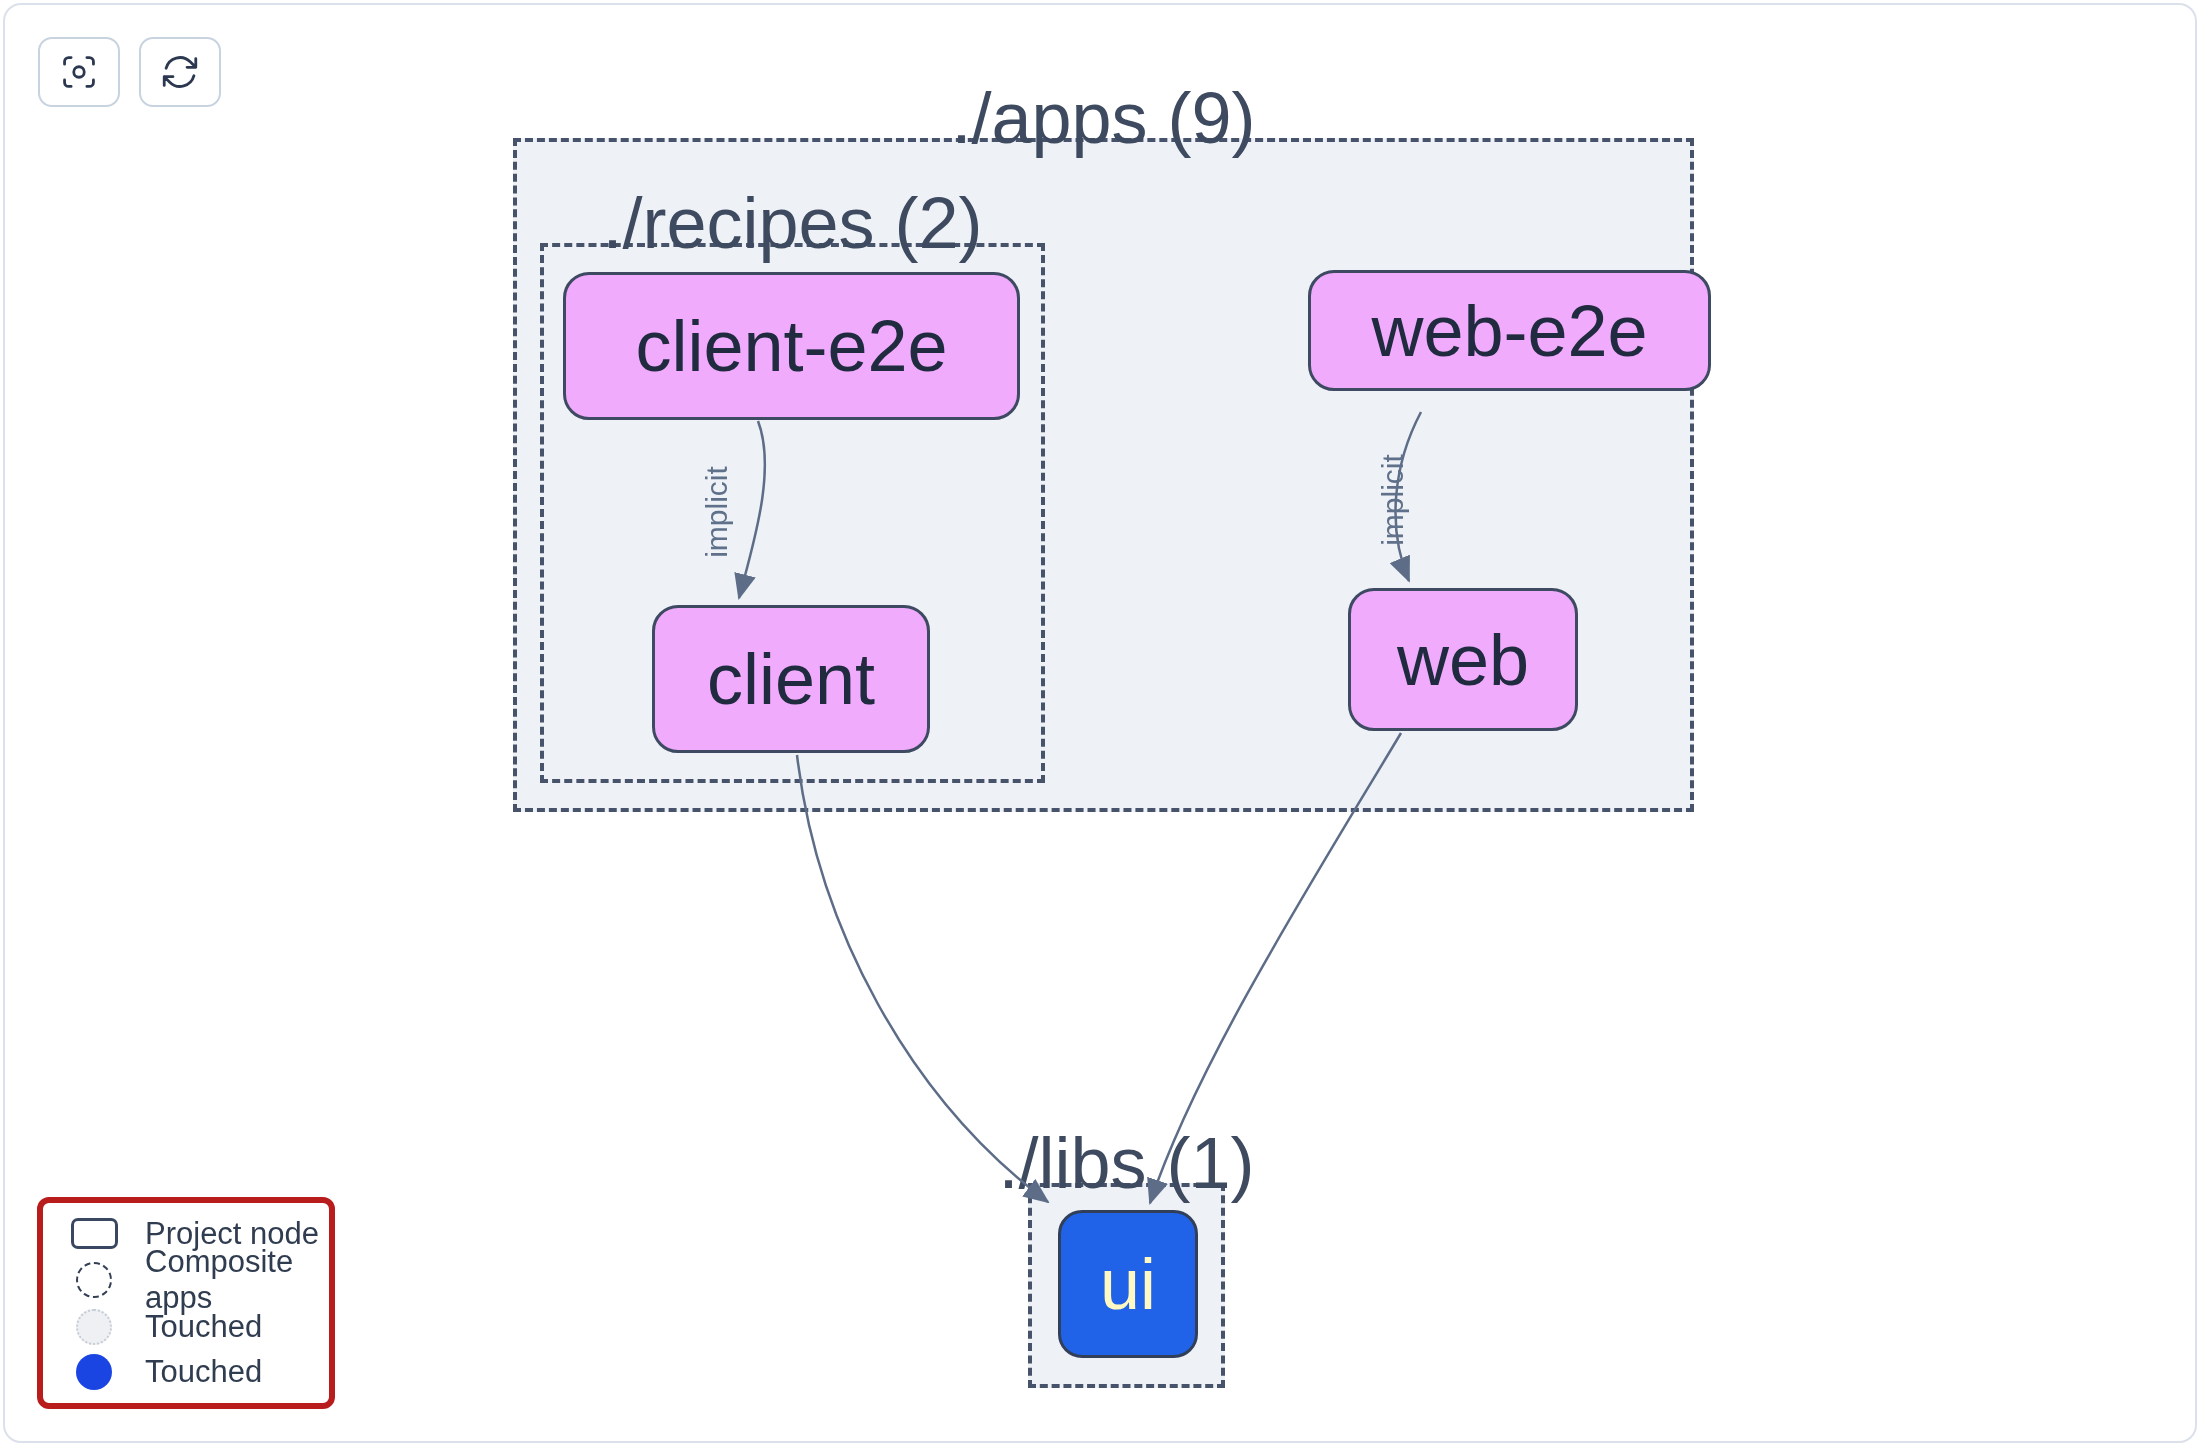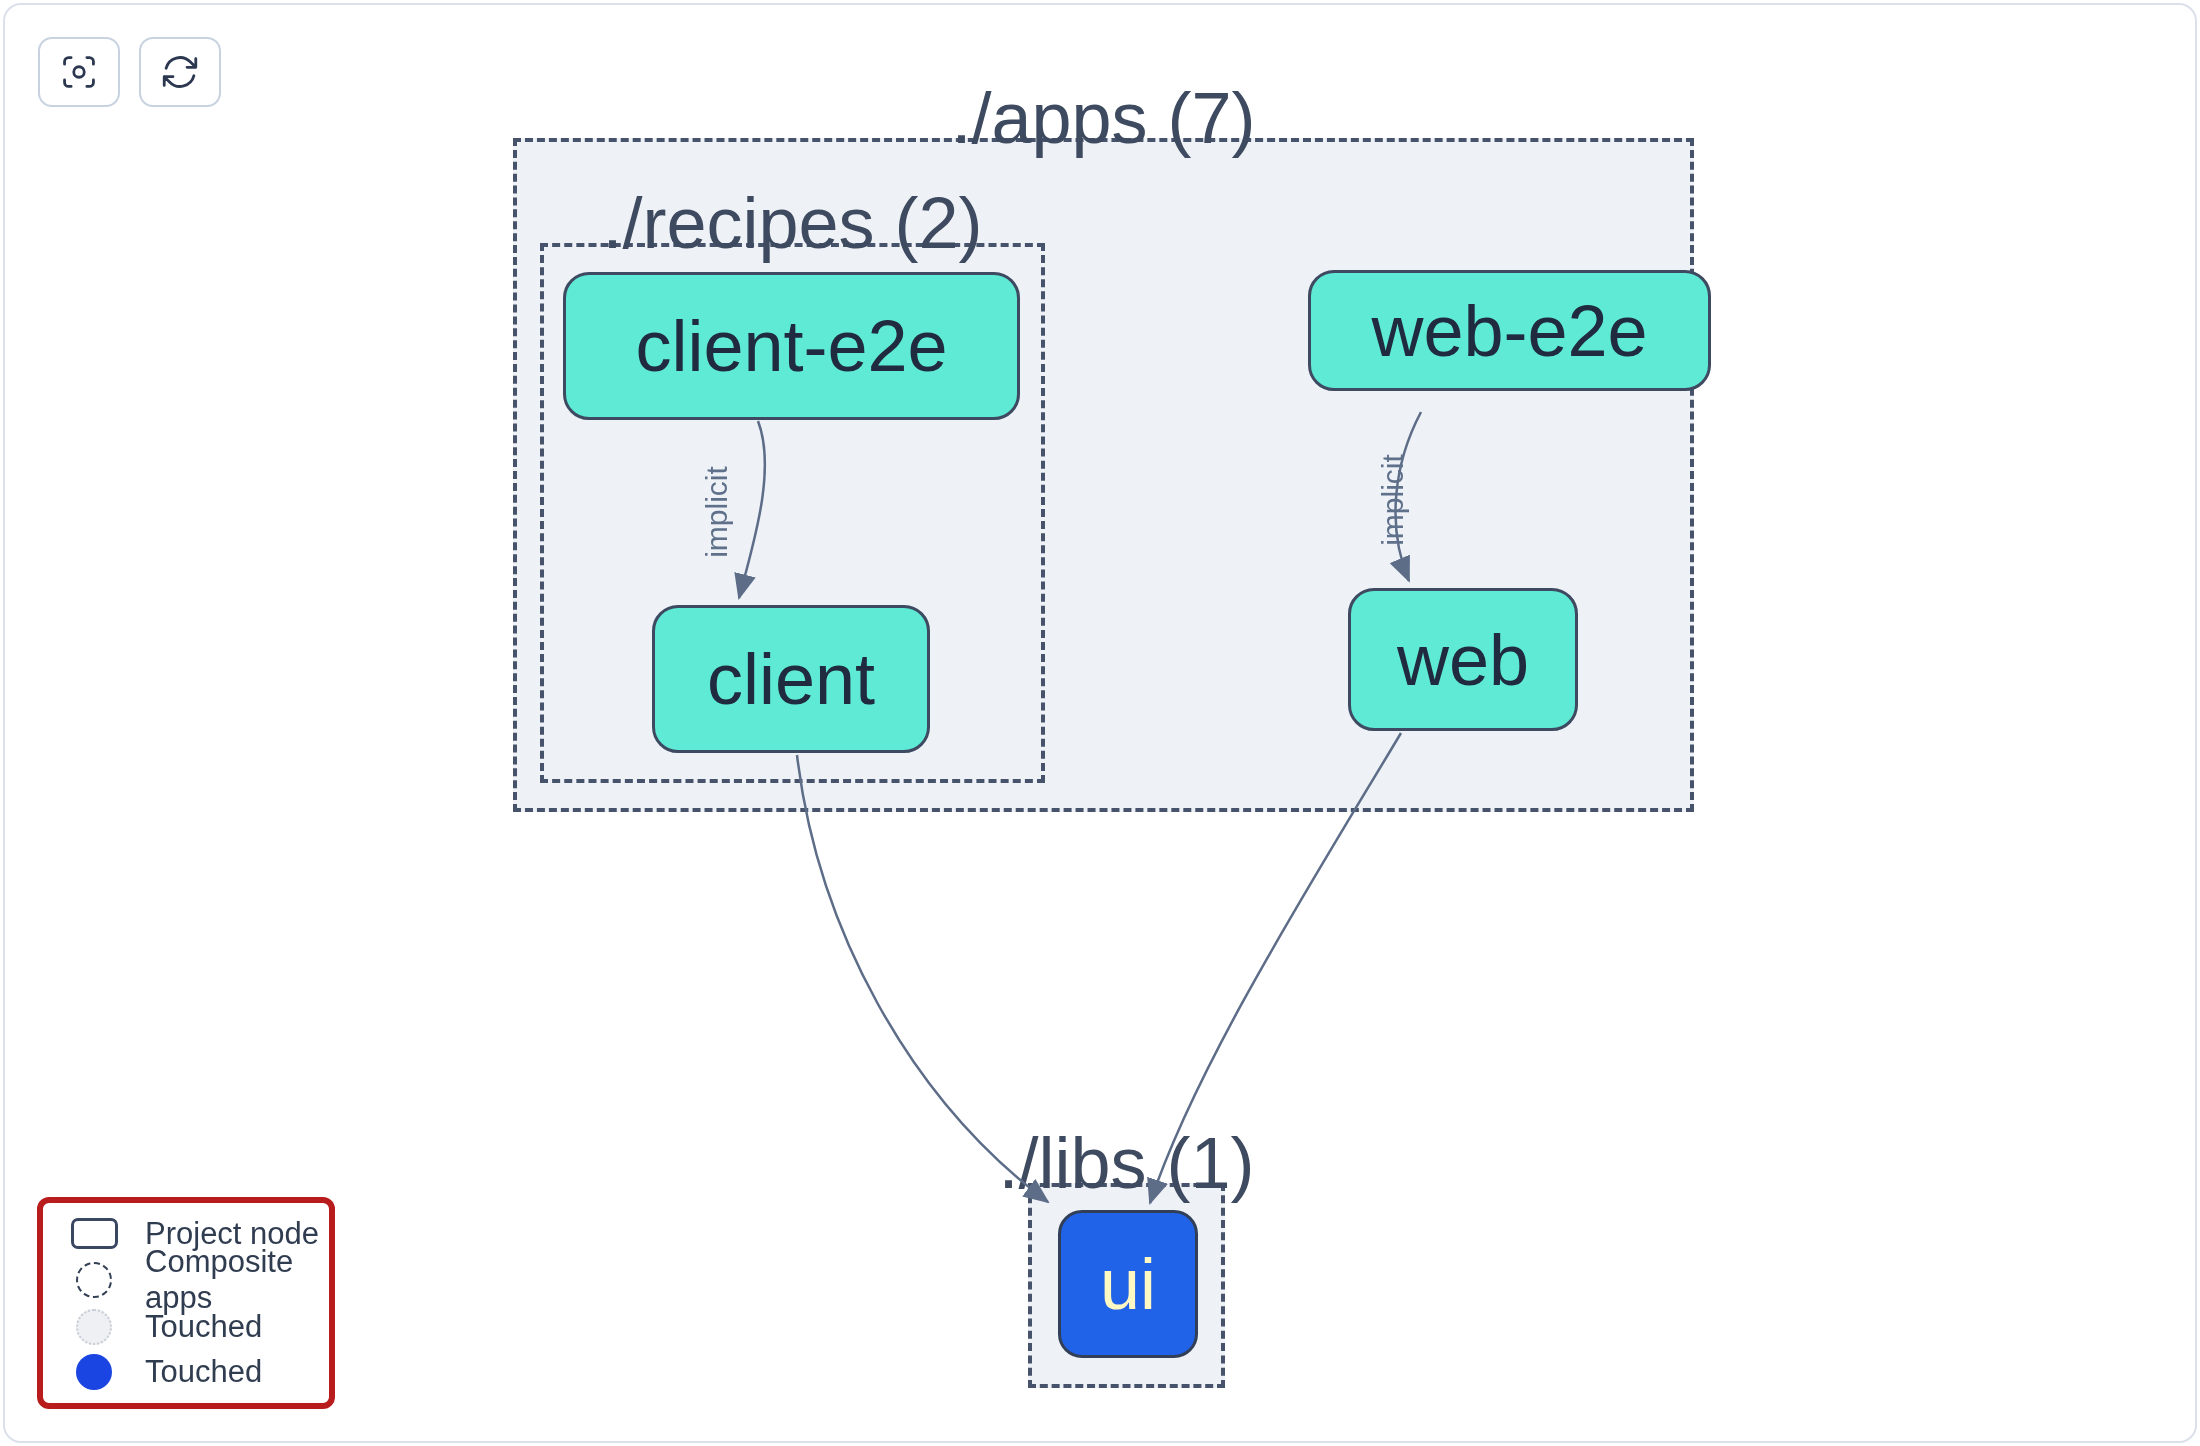--- a/index.html
+++ b/index.html
@@ -21,21 +21,21 @@
   .group.transparent { background:transparent; }
   .group-title {
     position:absolute; left:50%; transform:translateX(-50%);
     bottom:calc(100% - 14px); line-height:1.04;
     font-size:72px; color:#3e4a5f; white-space:nowrap;
   }
 
   
   .node {
     position:absolute; box-sizing:border-box; z-index:3;
-    background:#5eead4; border:3px solid #3e4a61; border-radius:26px;
+    background:#f0abfc; border:3px solid #3e4a61; border-radius:26px;
     display:flex; align-items:center; justify-content:center;
     font-size:72px; color:#202b3f; cursor:pointer;
   }
   .node.touched { background:#2163e8; border-color:#323f58; color:#fef9c3; border-radius:24px; }
 
   
   #edges-layer { position:absolute; left:0; top:0; z-index:2; }
   #edges-layer path.edge { fill:none; stroke:#5d6d88; stroke-width:2.5px; cursor:pointer; }
   #edges-layer text.edge-label { font-family:"Liberation Sans", sans-serif; font-size:30px; fill:#5f708a; }
 
@@ -78,21 +78,21 @@
   <div class="tool-btn">
     <span style="display:flex;">
       <svg viewBox="0 0 24 24" fill="none" stroke-width="1.6" stroke-linecap="round" stroke-linejoin="round">
         <path d="M16.023 9.348h4.992v-.001M2.985 19.644v-4.992m0 0h4.992m-4.993 0 3.181 3.183a8.25 8.25 0 0 0 13.803-3.7M4.031 9.865a8.25 8.25 0 0 1 13.803-3.7l3.181 3.182m0-4.991v4.99"></path>
       </svg>
     </span>
   </div>
 </div>
 
 <div class="group" style="left:513px; top:138px; width:1181px; height:674px;">
-  <div class="group-title">./apps (7)</div>
+  <div class="group-title">./apps (9)</div>
 </div>
 <div class="group transparent" style="left:540px; top:243px; width:505px; height:540px;">
   <div class="group-title">./recipes (2)</div>
 </div>
 <div class="group" style="left:1028px; top:1183px; width:197px; height:205px;">
   <div class="group-title">./libs (1)</div>
 </div>
 
 <svg id="edges-layer" width="2200" height="1446" viewBox="0 0 2200 1446">
   <defs>

